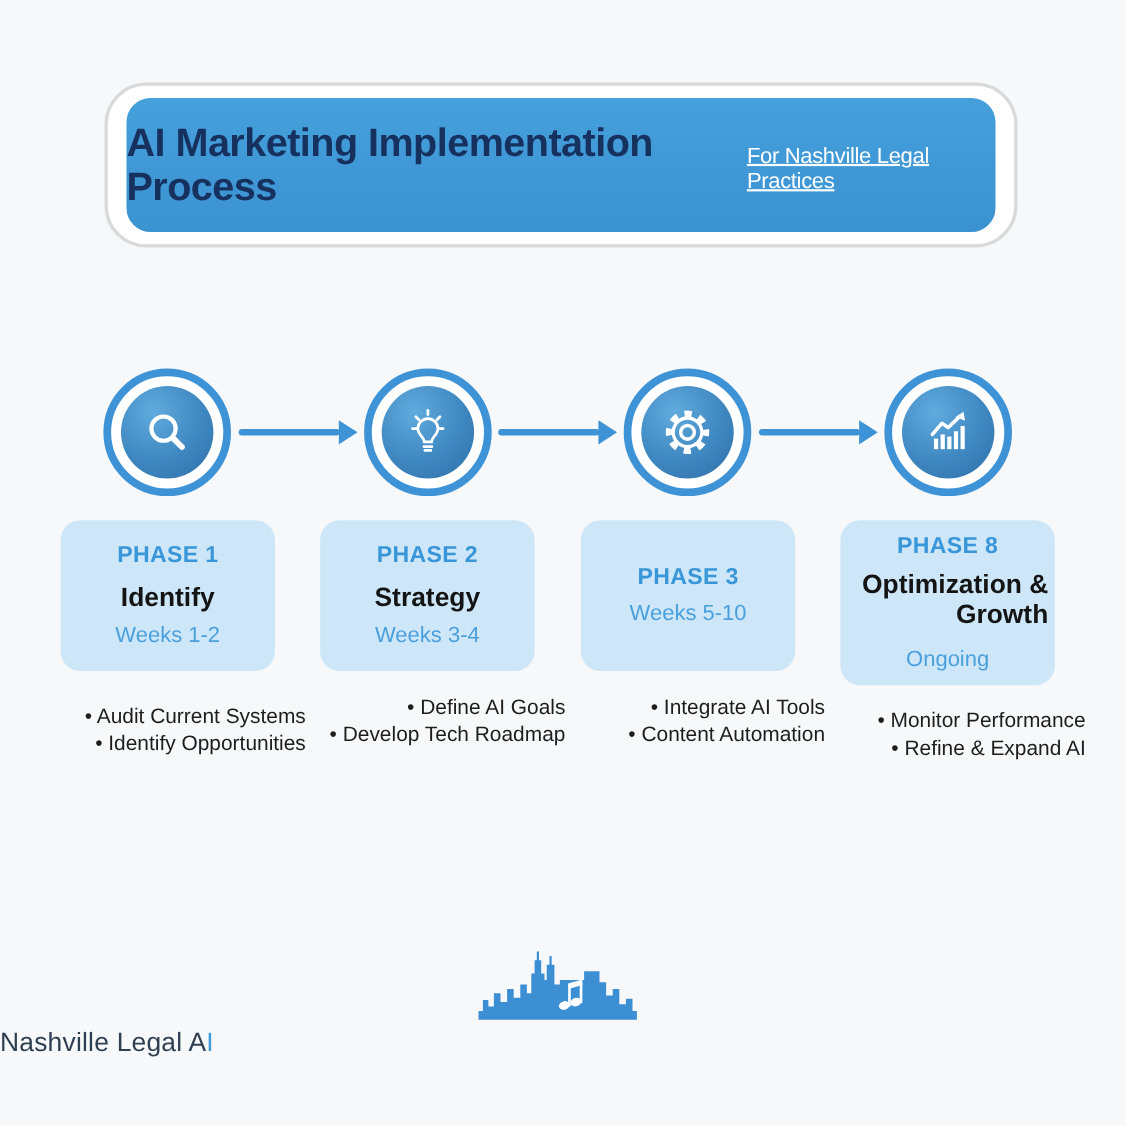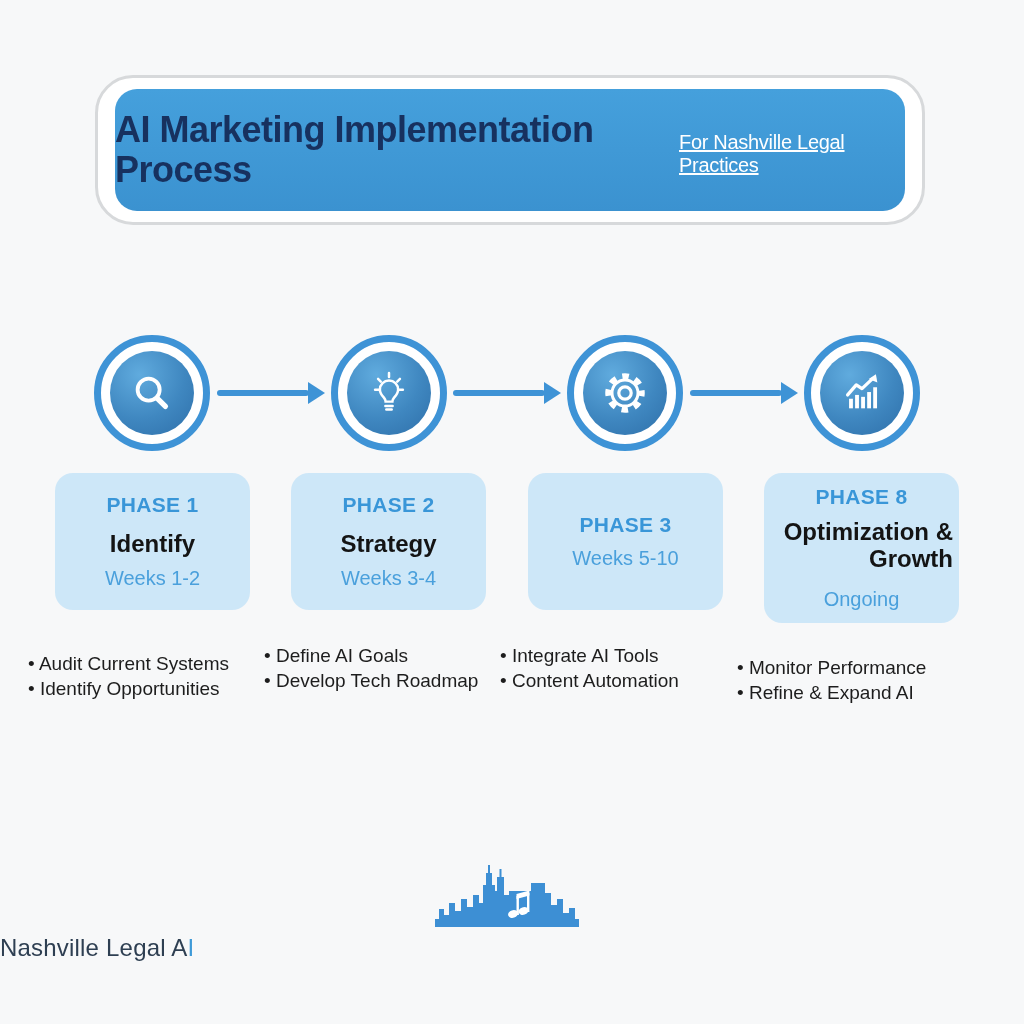--- a/index.html
+++ b/index.html
@@ -53,22 +53,22 @@
     text-align:center;
   }
   .p1{left:55px}.p2{left:291px}.p3{left:528px}.p4{left:764px;height:150px}
   .phase-label{font-size:21px;font-weight:700;color:#3996d8;letter-spacing:0.3px;}
   .phase-name{font-size:24px;font-weight:700;color:#141414;margin-top:13px;line-height:1.13;padding:0 6px;}
   .phase-weeks{font-size:20px;color:#4aa0dc;margin-top:10px;}
   .p4 .phase-name{margin-top:9px;text-align:right;}
   .p4 .phase-weeks{margin-top:16px;}
   
   .bullets{
-    position:absolute;width:250px;text-align:left;
-    font-size:19px;color:#1d1d1d;line-height:1.34;margin-top:12px;
+    position:absolute;width:250px;text-align:right;
+    font-size:19px;color:#1d1d1d;line-height:1.34;
   }
   .bullet::before{content:"• ";}
   .bl1{left:28px;top:639px}
   .bl2{left:264px;top:631px}
   .bl3{left:500px;top:631px}
   .bl4{left:737px;top:643px}
   
   .logo{position:absolute;left:427px;top:861px;width:160px;height:72px;}
   .brand{
     position:absolute;left:0;top:934px;width:1014px;

